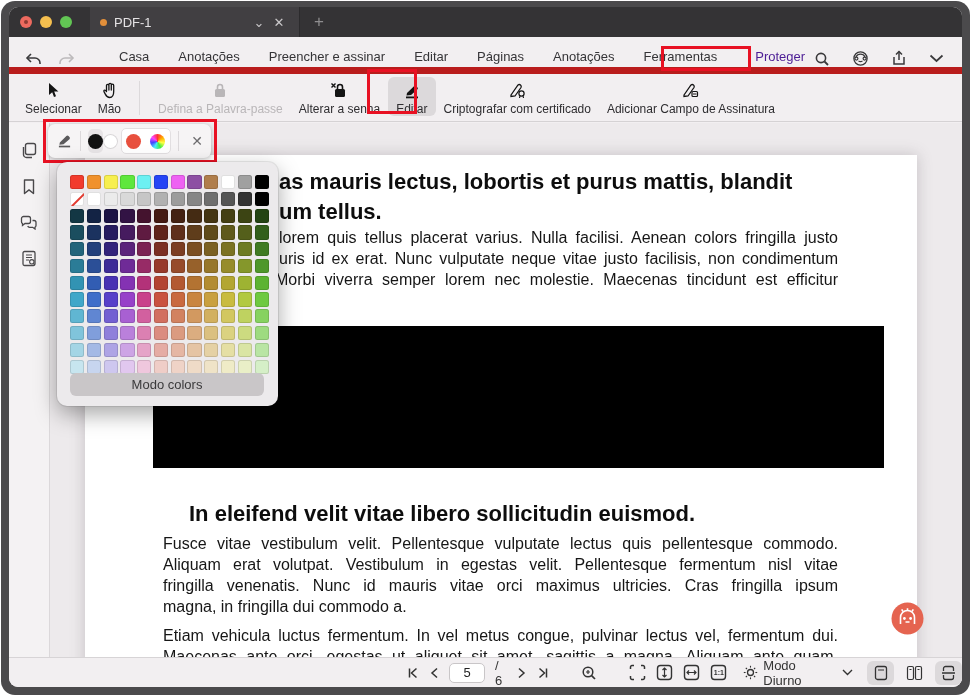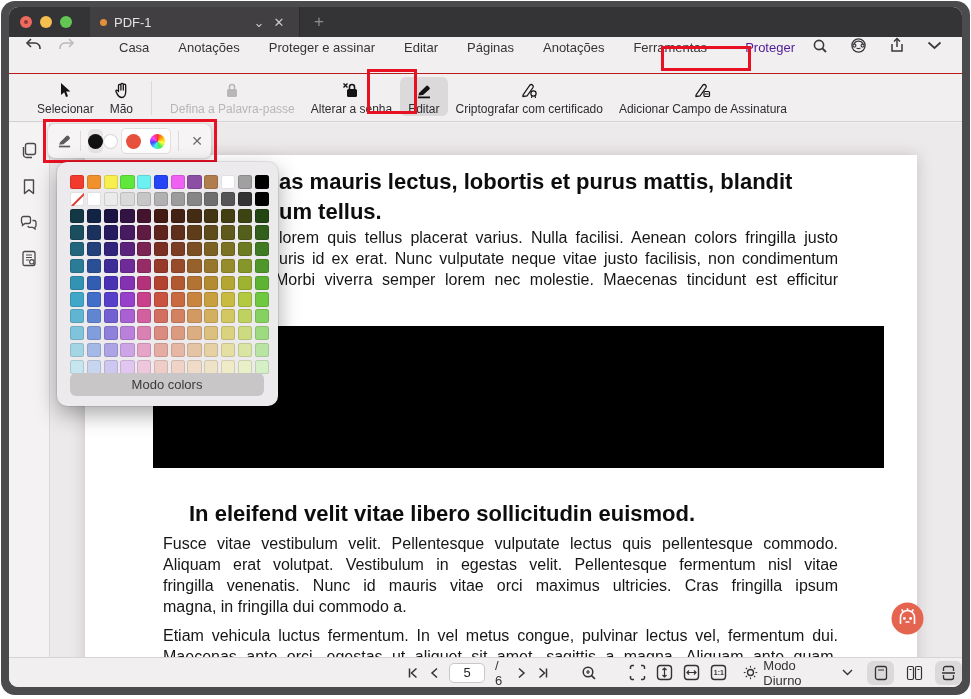--- a/index.html
+++ b/index.html
@@ -15,21 +15,21 @@
   .tl-red { background:#ed6a5f; } .tl-red::after{ content:""; position:absolute; left:4px; top:4px; width:4px; height:4px; border-radius:50%; background:#8f3b33;}
   .tl-yellow { background:#f5bf4f; }
   .tl-green { background:#62c554; }
   .tab { margin-left:18px; width:210px; height:30px; background:#413f42; display:flex; align-items:center; padding:0 10px; border-right:1px solid #2c2b2d; }
   .tab-dot { width:7px; height:7px; border-radius:50%; background:#e28f3a; margin-right:7px; }
   .tab-title { color:#e4e2e4; font-size:13px; flex:1; }
   .tab-ico { color:#c9c7c9; font-size:13px; width:20px; text-align:center; cursor:default; }
   .tab-plus { color:#8f8e90; font-size:17px; margin-left:14px; }
 
   
-  .ribbon { position:absolute; left:0; top:30px; width:100%; height:37px; background:#f2eff1; display:flex; align-items:flex-start; border-bottom:1px solid #b91c1c; }
+  .ribbon { position:absolute; left:0; top:30px; width:100%; height:37px; background:#f2eff1; display:flex; align-items:flex-end; border-bottom:7px solid #b91c1c; }
   .undo-redo { display:flex; gap:16px; margin-left:16px; }
   .ribbon-tabs { display:flex; align-items:center; gap:29px; margin-left:44px; font-size:13px; color:#353437; }
   .ribbon-tab { white-space:nowrap; }
   .ribbon-tab.active { color:#4c1d95; padding:3px 9px; }
   .anno-proteger { position:absolute; left:652px; top:9px; width:90px; height:25px; border:3px solid #e81123; pointer-events:none; }
   .ribbon-icons { display:flex; align-items:center; gap:22px; margin-left:auto; margin-right:20px; }
 
   
   .toolrow { position:absolute; left:0; top:68px; width:100%; height:47px; background:#f2eff1; border-bottom:1px solid #d5d2d4; display:flex; align-items:flex-start; }
   .tool { display:flex; flex-direction:column; align-items:center; gap:3px; padding:6px 8px 0 8px; font-size:12px; color:#2e2d30; white-space:nowrap; }
@@ -115,21 +115,21 @@
         <span>
           <svg width="17" height="15" viewBox="0 0 17 15">
               <path d="M11 2 L15 6 L11 10" fill="none" stroke="#bcb9bb" stroke-width="1.6"></path>
               <path d="M15 6 H7 a5 5 0 0 0 -5 5 v1" fill="none" stroke="#bcb9bb" stroke-width="1.6"></path>
             </svg>
         </span>
       </div>
       <div class="ribbon-tabs">
         <span class="ribbon-tab">Casa</span>
         <span class="ribbon-tab">Anotações</span>
-        <span class="ribbon-tab">Proteger e assinar</span>
+        <span class="ribbon-tab">Preencher e assinar</span>
         <span class="ribbon-tab">Editar</span>
         <span class="ribbon-tab">Páginas</span>
         <span class="ribbon-tab">Anotações</span>
         <span class="ribbon-tab">Ferramentas</span>
         <span class="ribbon-tab active">Proteger</span>
       </div>
       <div class="ribbon-icons">
         <span>
           <svg width="16" height="16" viewBox="0 0 16 16">
               <circle cx="7" cy="7" r="4.6" fill="none" stroke="#3a393b" stroke-width="1.6"></circle>
@@ -155,21 +155,21 @@
         <span>
           <svg width="15" height="9" viewBox="0 0 15 9">
               <path d="M1.5 1.5 L7.5 7 L13.5 1.5" fill="none" stroke="#3a393b" stroke-width="1.7"></path>
             </svg>
         </span>
       </div>
       <div class="anno-proteger"></div>
     </div>
 
     <div class="toolrow">
-      <div class="tool" style="margin-left:20px;">
+      <div class="tool" style="margin-left:8px;">
         <span class="ticon">
           <svg width="14" height="17" viewBox="0 0 14 17">
               <path d="M3 1 L3 13 L6.2 10.2 L8 15 L10 14.2 L8.2 9.6 L12.4 9.4 Z" fill="#141414"></path>
             </svg>
         </span>
         <span>Selecionar</span>
       </div>
       <div class="tool">
         <span class="ticon">
           <svg width="15" height="17" viewBox="0 0 15 17">

